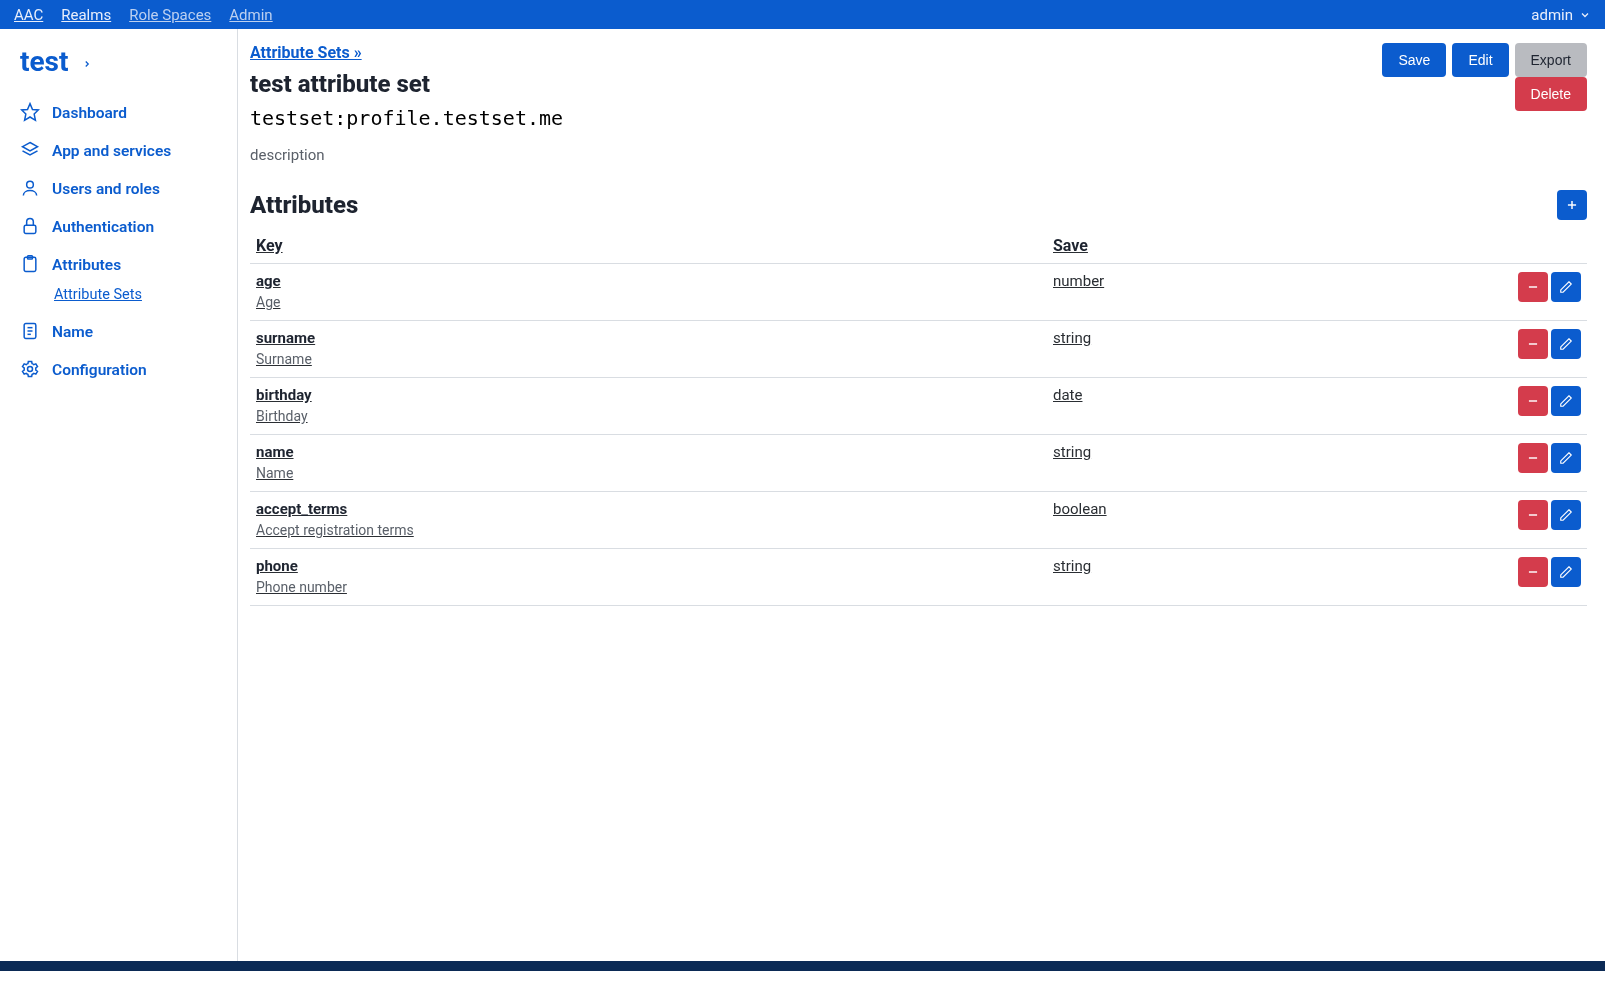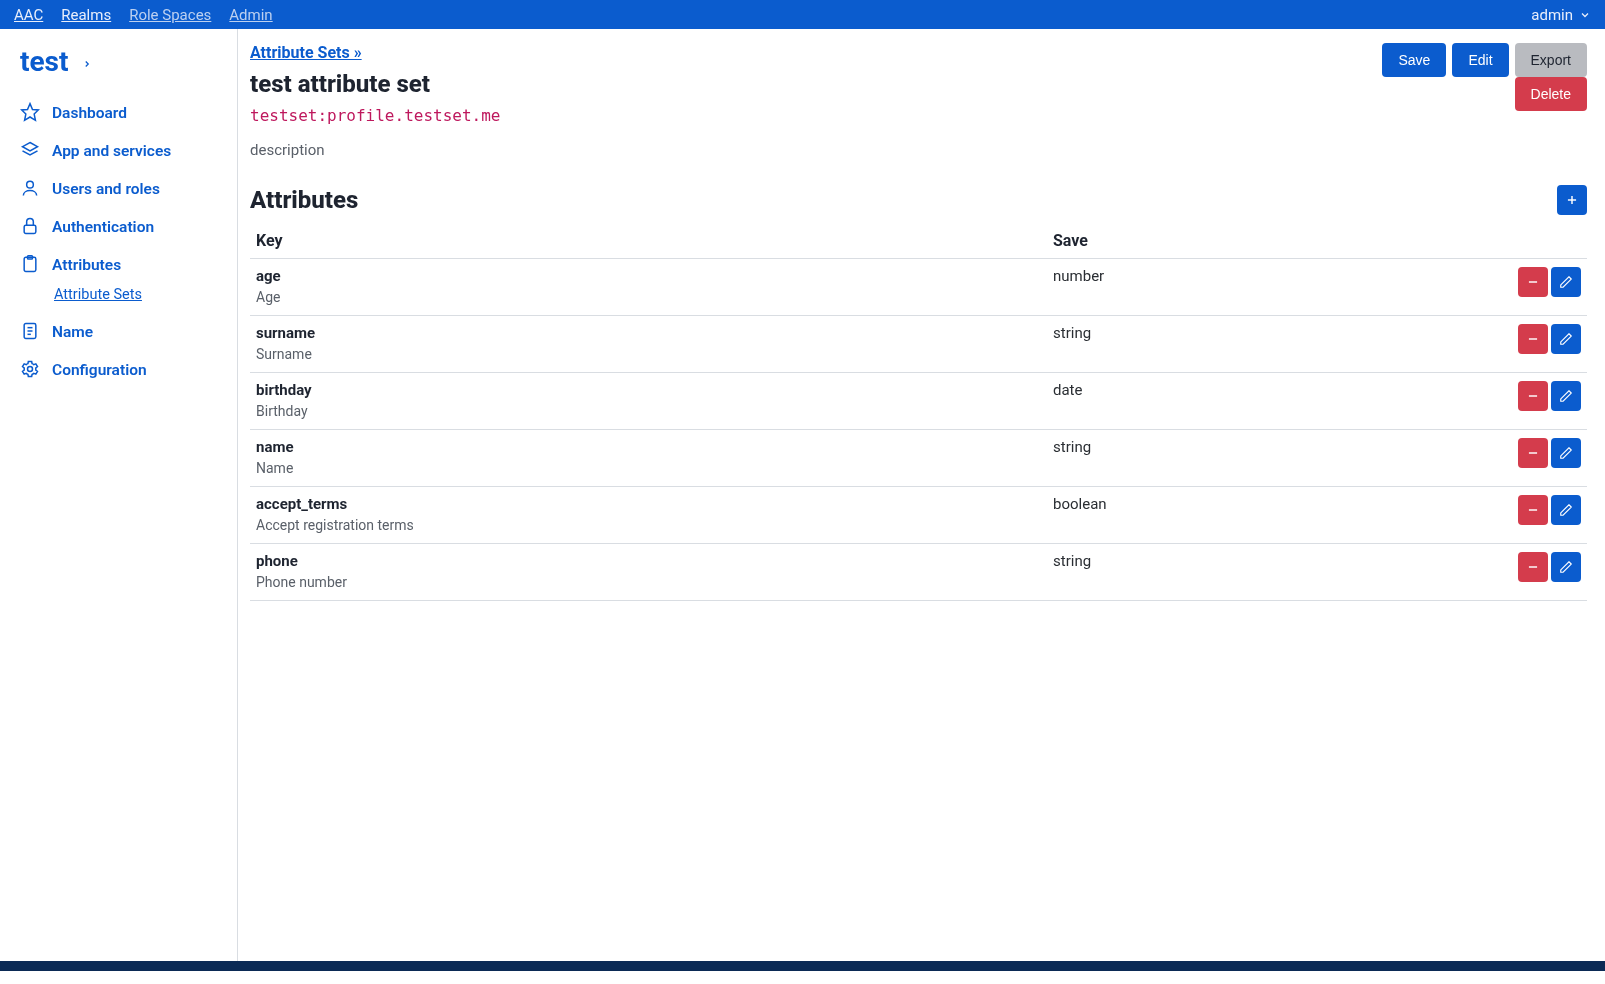--- a/index.html
+++ b/index.html
@@ -75,21 +75,21 @@
   .header-left { flex: 1; }
   .breadcrumb {
     color: #0b5cce; font-weight: 700; text-decoration: underline; font-size: 16px;
     display: inline-block; margin-bottom: 8px; cursor: pointer;
   }
   h1.page-title {
     font-size: 24px; font-weight: 800; color: #1e2430; margin-bottom: 8px;
   }
   .identifier {
     font-family: ui-monospace, SFMono-Regular, Menlo, Consolas, monospace;
-    font-size: 16px; color: #be185d; margin-bottom: 16px;
+    font-size: 20px; color: #000000; margin-bottom: 16px;
   }
   .description { color: #5a6069; font-size: 15px; margin-bottom: 26px; }
 
   .btn {
     border: none; border-radius: 4px; padding: 9px 16px; font-size: 14px;
     cursor: pointer; font-weight: 500;
   }
   .btn-primary { background: #0b5cce; color: #fff; }
   .btn-secondary { background: #b9bbc0; color: #1e2430; }
   .btn-danger { background: #d43c4c; color: #fff; }
@@ -104,21 +104,21 @@
   }
   .btn-icon-sm {
     width: 30px; height: 30px; border-radius: 4px; border: none;
     display: inline-flex; align-items: center; justify-content: center;
     cursor: pointer;
   }
   .btn-icon-sm.primary { background: #0b5cce; color: #fff; }
   .btn-icon-sm.danger  { background: #d43c4c; color: #fff; }
 
   table.attr-table {
-    width: 100%; border-collapse: collapse;
+    width: 100%; border-collapse: collapse; text-decoration: underline;
   }
   table.attr-table th {
     text-align: left; font-weight: 700; font-size: 16px; color: #1e2430;
     padding: 8px 6px; border-bottom: 1px solid #d9dde2;
   }
   table.attr-table td {
     padding: 8px 6px 10px 6px; border-bottom: 1px solid #d9dde2; vertical-align: top;
     font-size: 15px;
   }
   table.attr-table td .key { font-weight: 700; color: #1e2430; }

